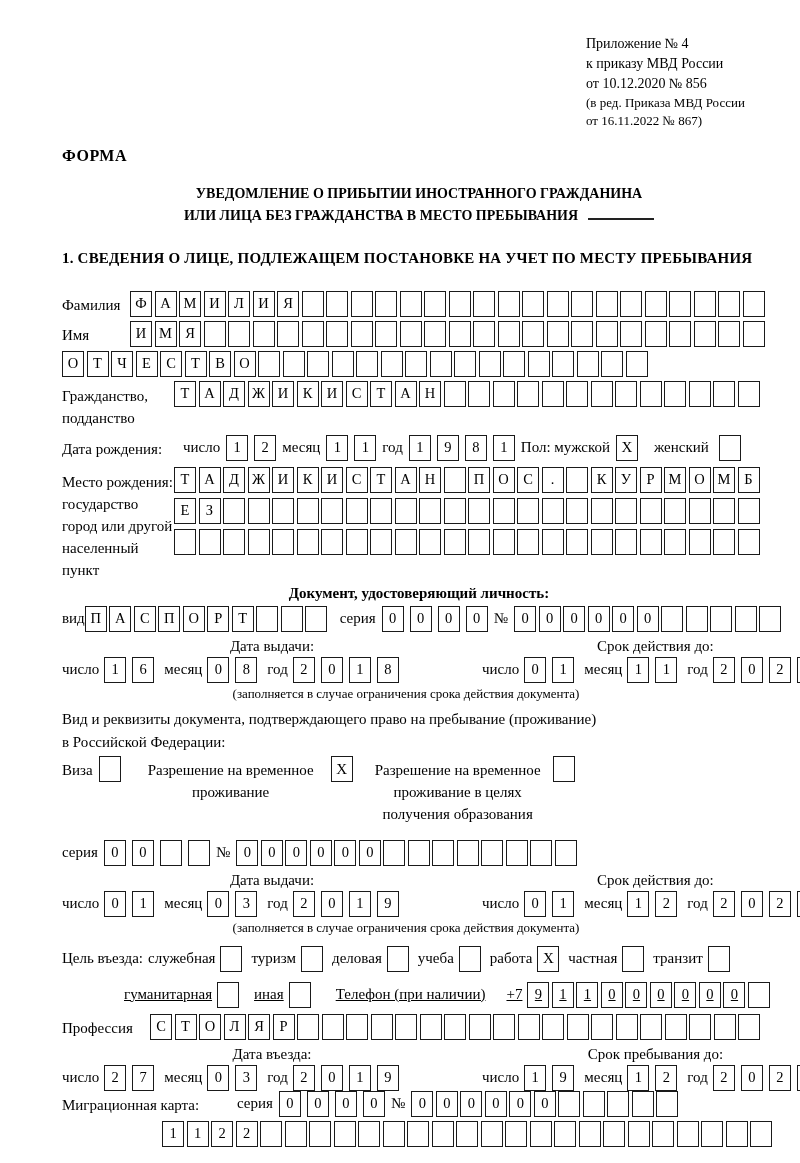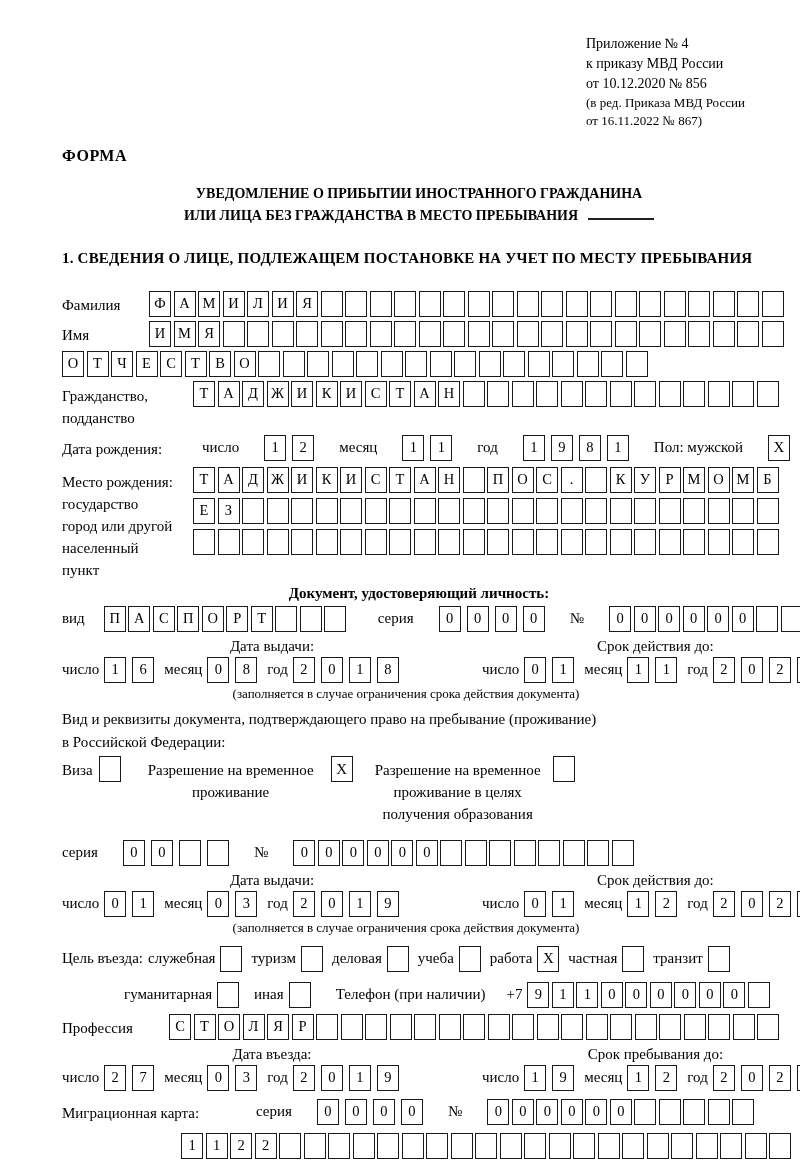--- a/index.html
+++ b/index.html
@@ -6,22 +6,22 @@
   body{width:800px;height:1163px;color:#000;font-family:"Liberation Serif","DejaVu Serif",serif;font-size:15px;overflow:hidden;}
   .page{padding:34px 24px 0 62px;box-sizing:border-box;width:800px;}
   
   .ref-block{width:190px;margin-left:auto;line-height:1.42;font-size:14px;}
   .ref-block .small{font-size:13px;}
   .form-word{text-align:left;font-weight:bold;font-size:16px;margin-top:16px;letter-spacing:.5px;}
   .title{text-align:center;font-weight:bold;font-size:14px;line-height:1.5;margin-top:18px;}
   .blank-line{display:inline-block;width:66px;border-bottom:2px solid #222;height:14px;margin-left:10px;}
   .heading{font-weight:bold;font-size:15px;margin-top:24px;letter-spacing:.2px;}
   
-  .row{display:flex;align-items:flex-start;margin-bottom:4px;gap:19px;}
-  .mt24{margin-top:24px;} .mt8{margin-top:8px;} .mt6{margin-top:6px;} .mt14{margin-top:14px;}
+  .row{display:flex;align-items:flex-start;margin-bottom:4px;}
+  .mt24{margin-top:24px;} .mt8{margin-top:0;} .mt6{margin-top:6px;} .mt14{margin-top:14px;}
   .lc{flex:none;padding-top:4px;line-height:1.4;}
   .w68{width:68px;} .w112{width:112px;} .w105{width:105px;} .w82{width:82px;} .w100{width:100px;} .w145{width:145px;}
   .t{white-space:nowrap;padding-top:4px;}
   .boxes{display:inline-flex;flex:none;flex-wrap:nowrap;}
   .cbox{box-sizing:border-box;width:22px;height:26px;border:1.6px solid #1a1a1a;margin-right:2.5px;display:inline-flex;align-items:center;justify-content:center;font-size:14.5px;flex:none;background:#fff;}
   .sp .cbox{margin-right:6px;}
   .ckbox{box-sizing:border-box;width:22px;height:26px;border:1.6px solid #1a1a1a;display:inline-flex;align-items:center;justify-content:center;font-size:15px;flex:none;background:#fff;}
   .gap6{margin-left:6px;} .gap10{margin-left:10px;} .gap16{margin-left:16px;} .gap30{margin-left:30px;}
   .stack{display:flex;flex-direction:column;}
   .center-bold{text-align:center;font-weight:bold;margin-top:4px;margin-bottom:4px;}
@@ -37,21 +37,21 @@
   
   .permits{display:flex;align-items:flex-start;margin-top:2px;}
   .permit-item{display:flex;align-items:flex-start;}
   .permit-text{padding-top:4px;line-height:1.45;}
   .permit-text.c{text-align:center;}
   .wrap180{width:188px;} .wrap178{width:178px;}
   
   .purpose{display:flex;align-items:flex-start;margin-top:10px;flex-wrap:nowrap;}
   .purpose .t{margin-right:5px;}
   .purpose .ckbox{margin-right:9px;}
-  .indent62{margin-left:62px;}
+  .indent62{margin-left:62px;text-decoration:underline;}
   .label-lines{line-height:1.47;}
 </style>
 </head>
 <body>
 
 <div class="page">
 
   <div class="ref-block">
     <div>Приложение № 4</div>
     <div>к приказу МВД России</div>

